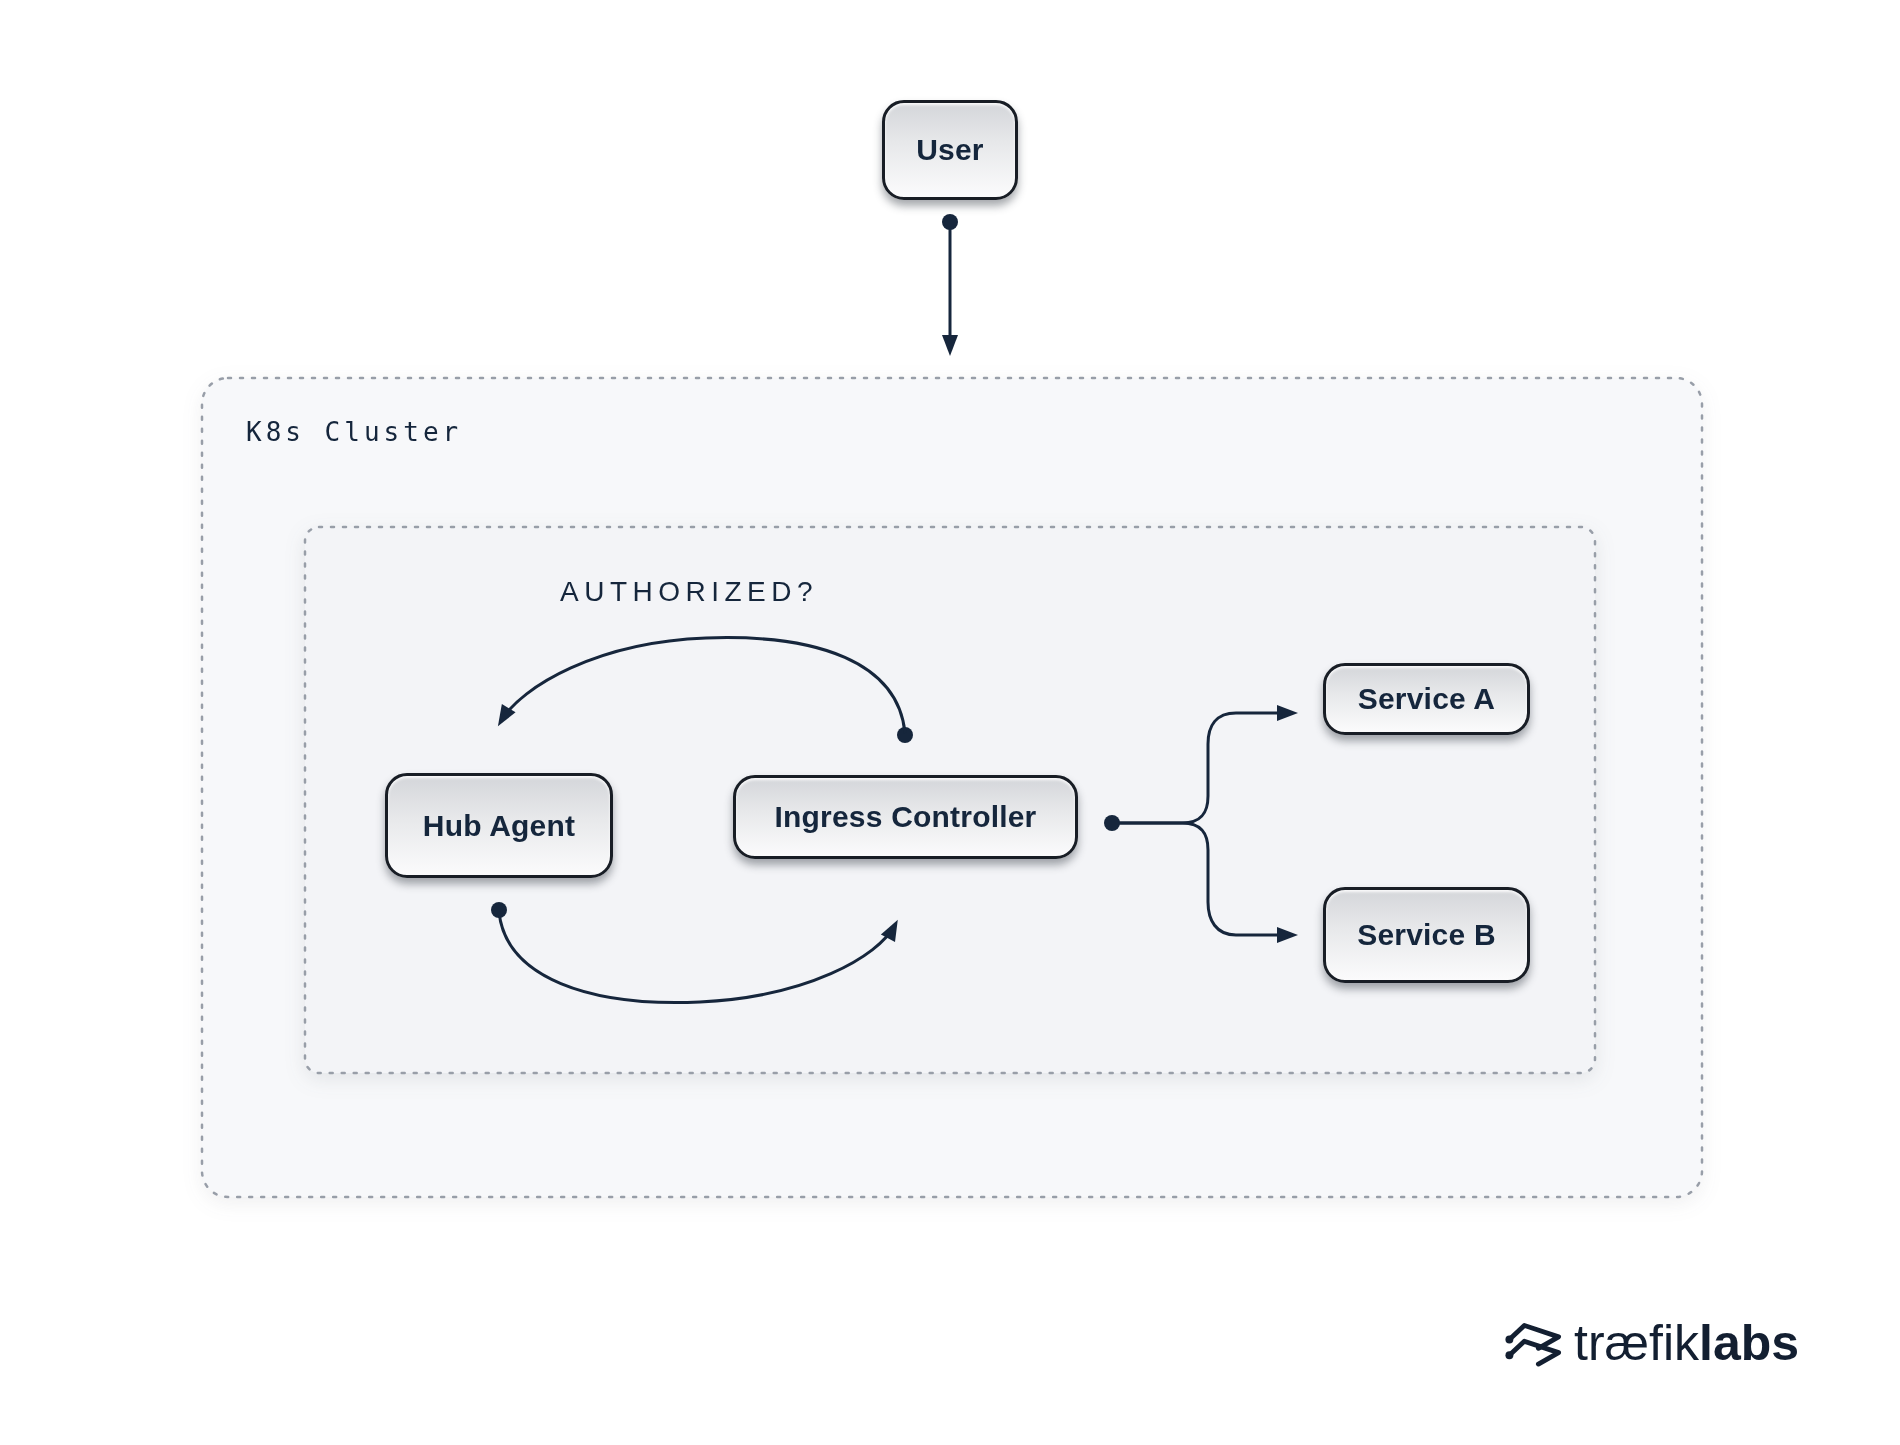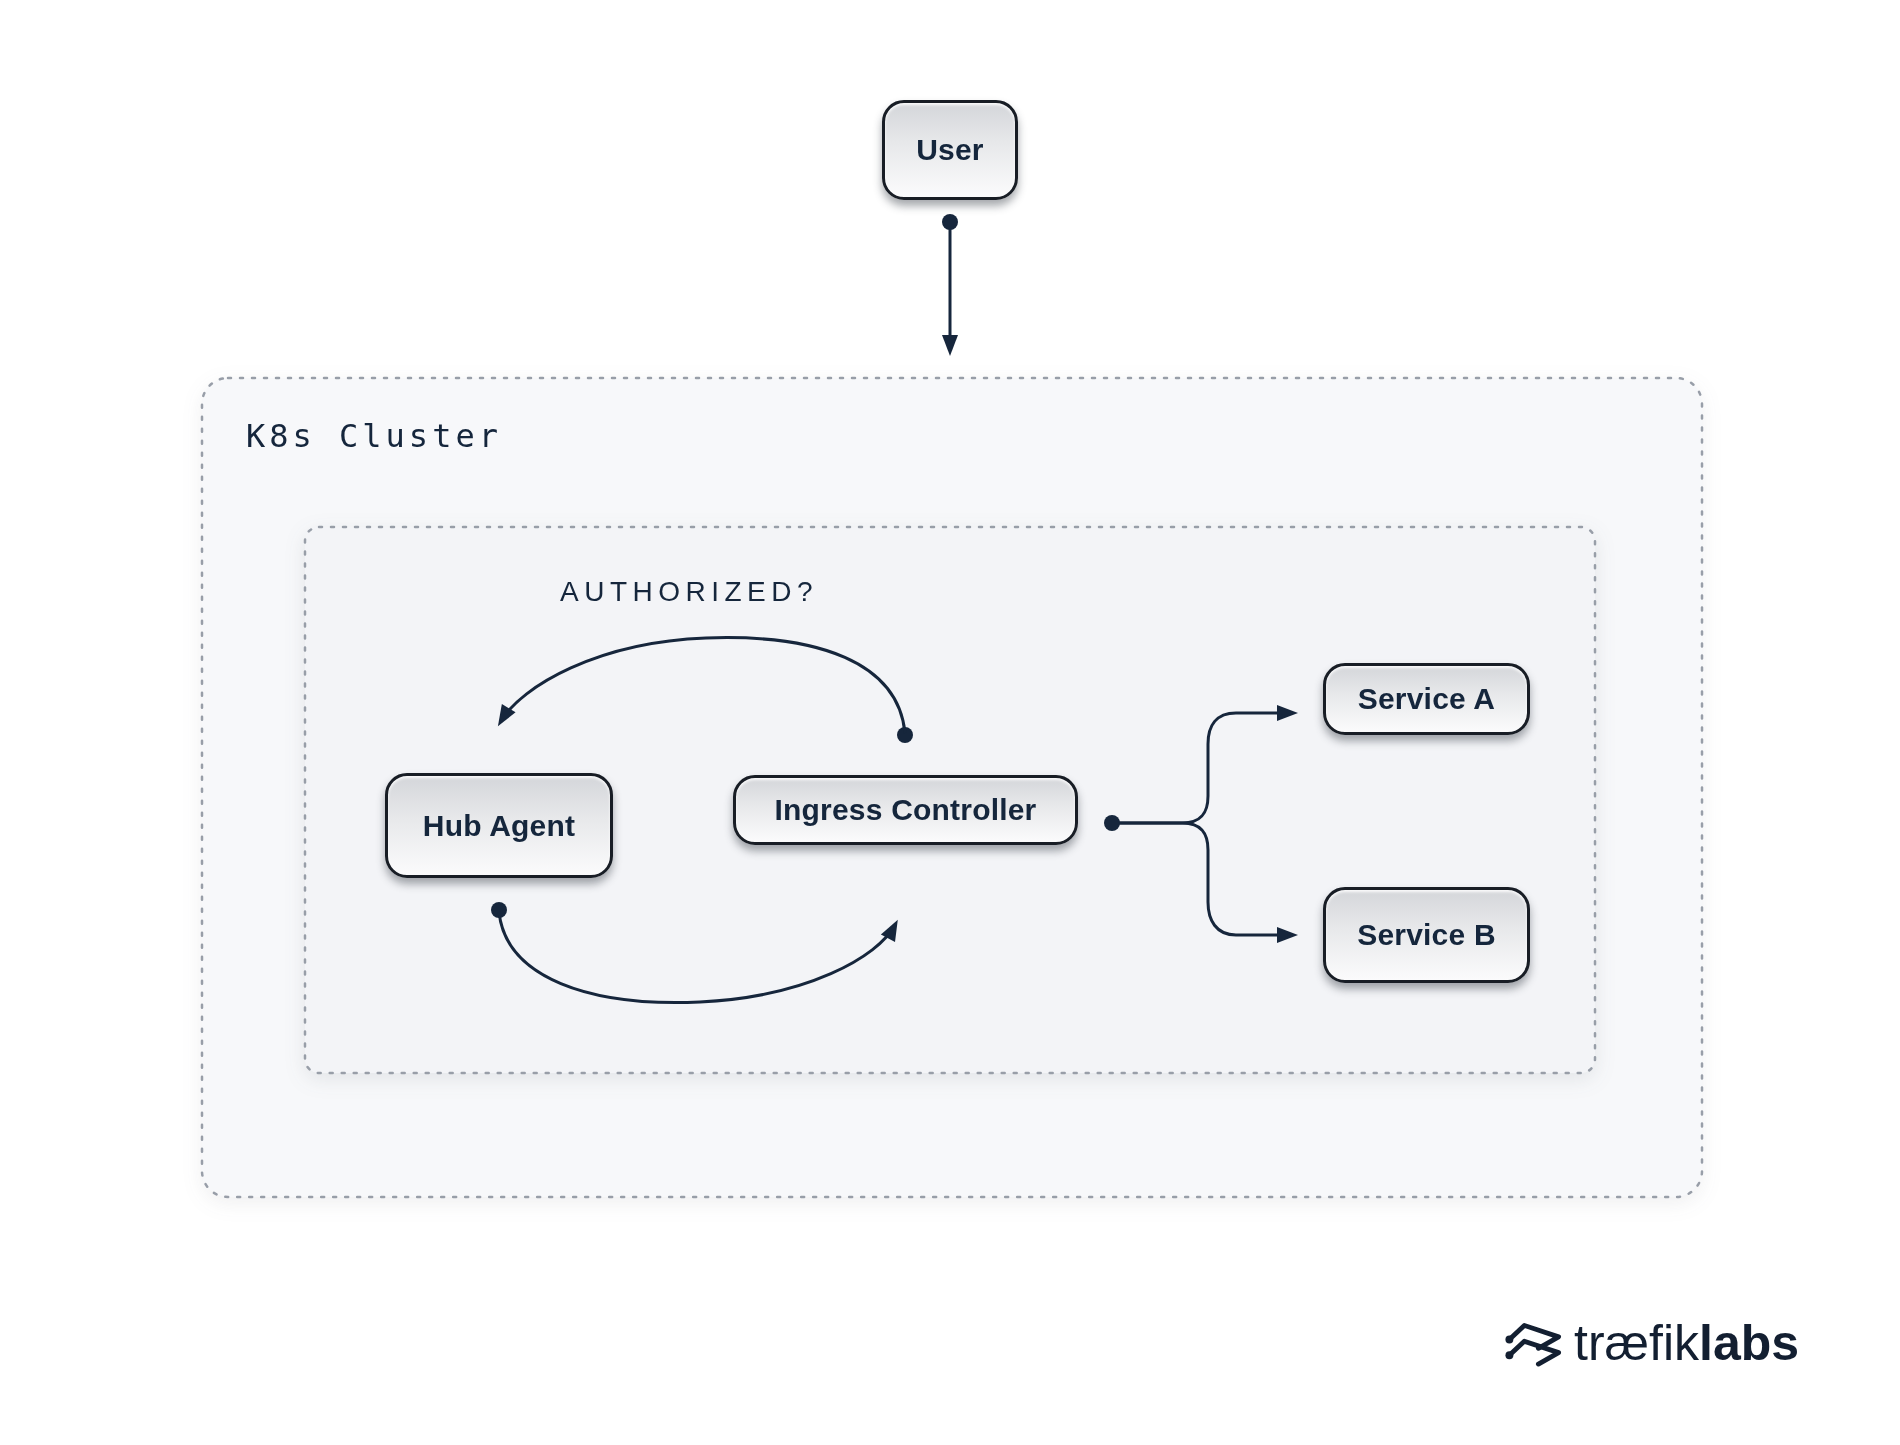--- a/index.html
+++ b/index.html
@@ -27,21 +27,21 @@
   .node{
     position:absolute;z-index:2;display:flex;align-items:center;justify-content:center;
     background:linear-gradient(180deg,#d4d6da 0%,#e7e8ea 42%,#fbfbfc 100%);
     border:3.5px solid var(--node-border,#181d25);
     border-radius:22px;box-sizing:border-box;
     box-shadow:0 6px 9px rgba(44,50,60,.42), inset 0 2px 3px rgba(255,255,255,.9);
     color:var(--node-text,#15263c);font-weight:700;font-size:30px;letter-spacing:.2px;
   }
   .cluster-label{
     position:absolute;z-index:2;left:246px;top:417px;
-    font-family:"DejaVu Sans Mono",monospace;font-size:32px;letter-spacing:4px;
+    font-family:"DejaVu Sans Mono",monospace;font-size:26px;letter-spacing:4px;
     color:var(--node-text,#14233a);
     text-align:center;
   }
   .question-label{
     position:absolute;z-index:2;left:560px;top:576px;
     font-size:28px;font-weight:400;letter-spacing:5.5px;
     color:var(--node-text,#15263c);
   }
   .logo{
     position:absolute;z-index:2;left:1505px;top:1314px;height:58px;
@@ -96,21 +96,21 @@
   </div>
 
   <div class="cluster-label">K8s Cluster</div>
 
   <div class="question-label">AUTHORIZED?</div>
 
   <div class="node" style="left:385px;top:773px;width:228px;height:105px">
     <span>Hub Agent</span>
   </div>
 
-  <div class="node" style="left:733px;top:775px;width:345px;height:70px">
+  <div class="node" style="left:733px;top:775px;width:345px;height:84px">
     <span>Ingress Controller</span>
   </div>
 
   <div class="node" style="left:1323px;top:663px;width:207px;height:72px">
     <span>Service A</span>
   </div>
 
   <div class="node" style="left:1323px;top:887px;width:207px;height:96px">
     <span>Service B</span>
   </div>

